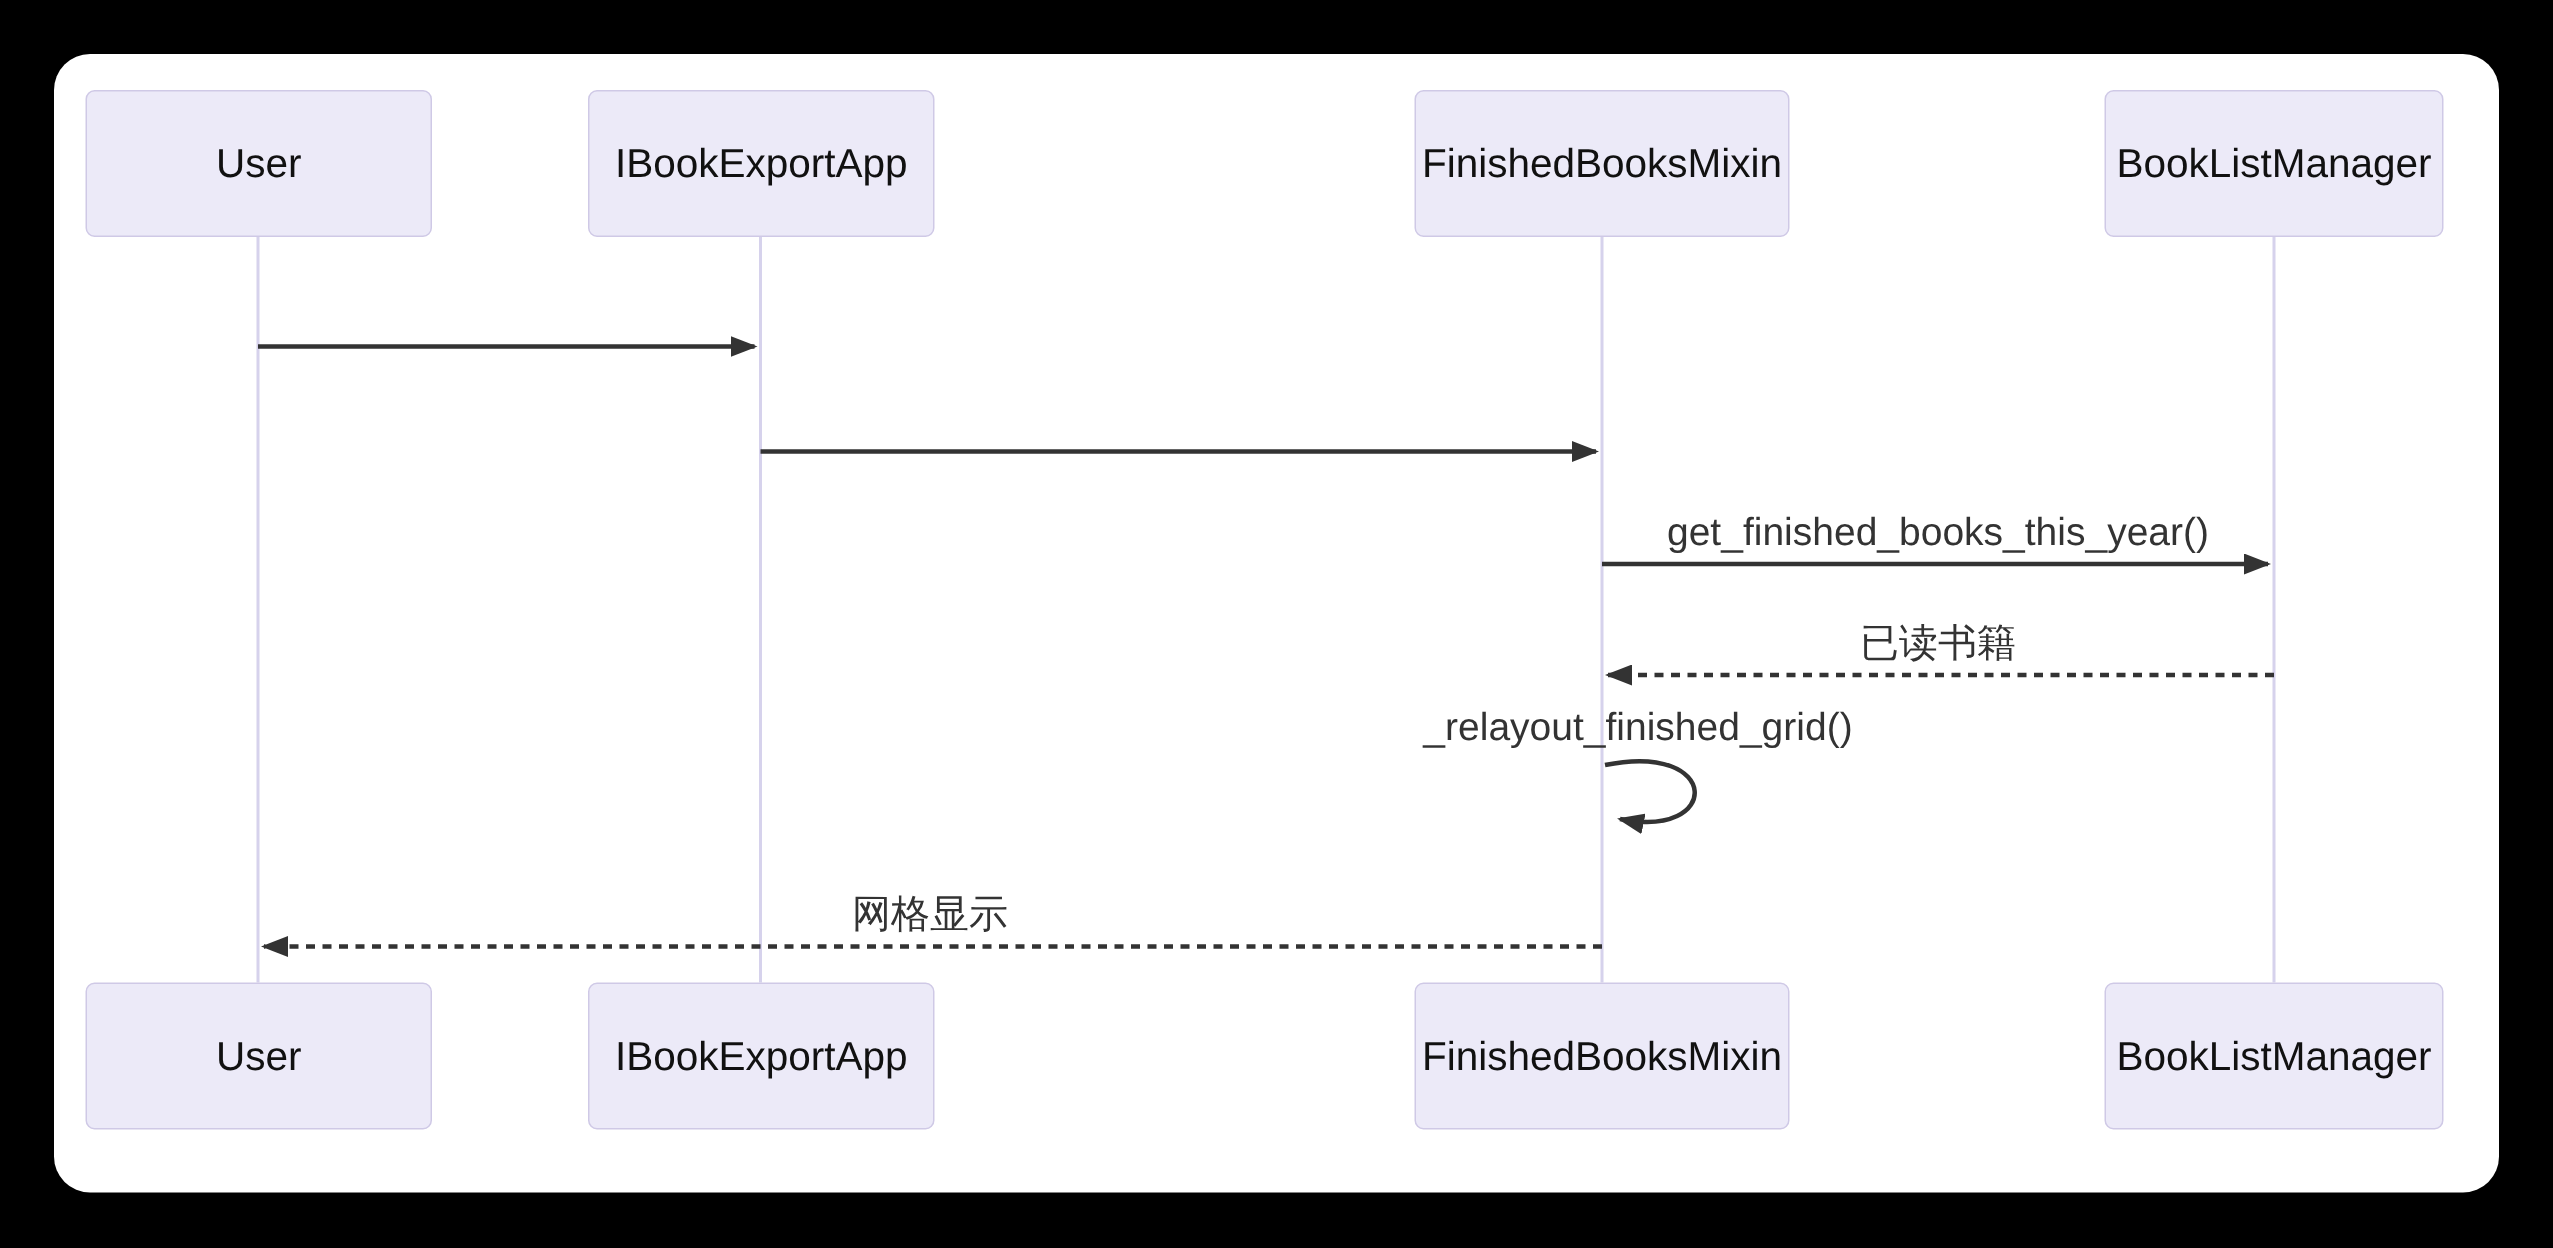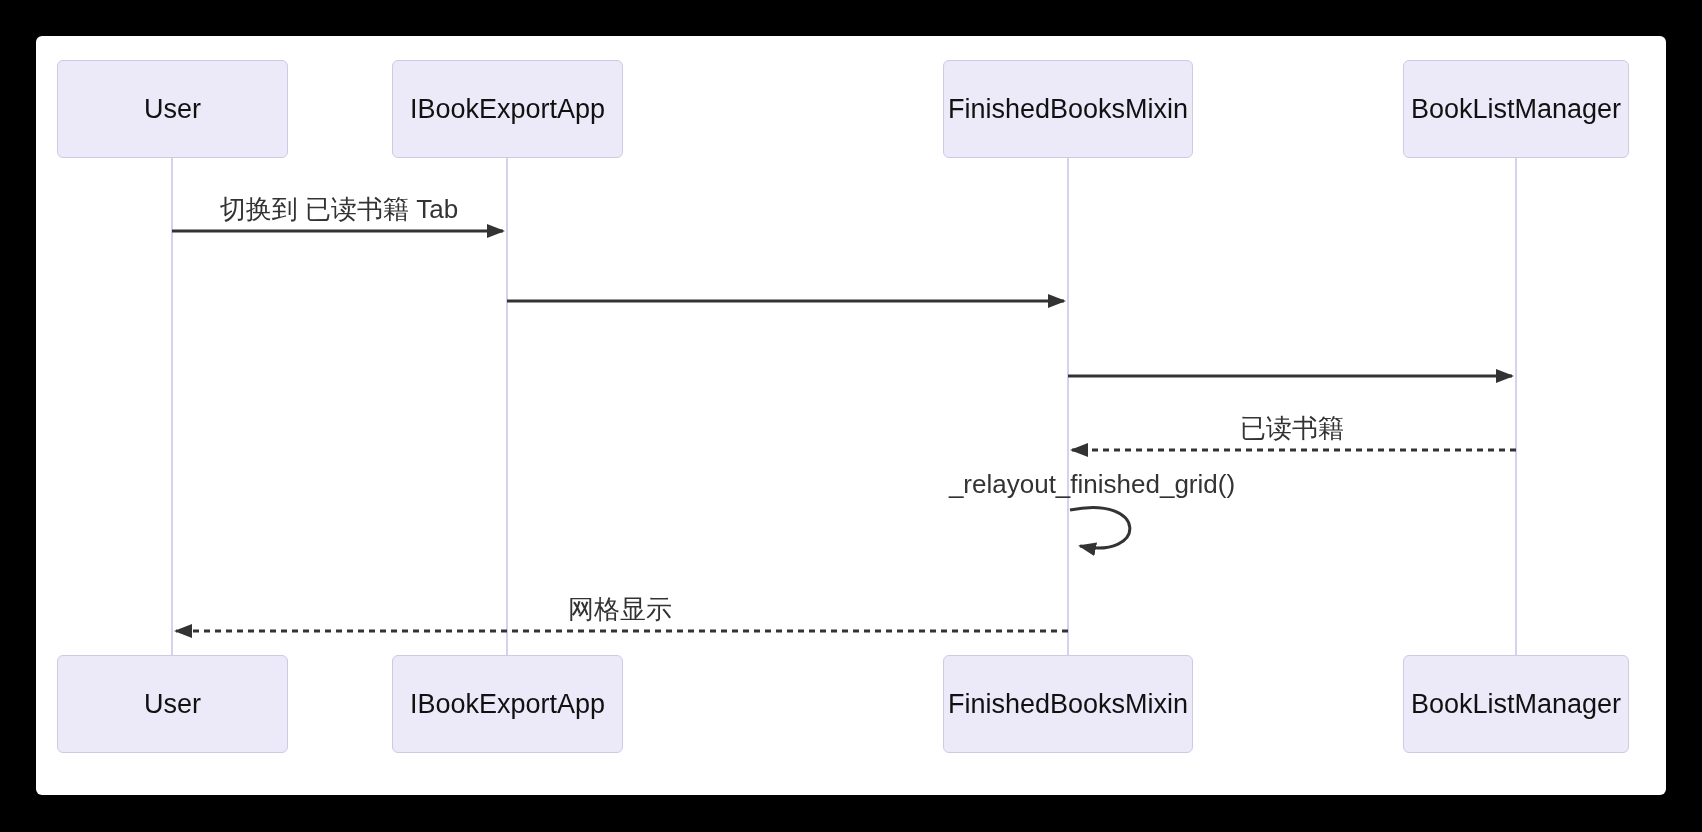--- a/index.html
+++ b/index.html
@@ -11,21 +11,21 @@
     overflow: hidden;
     font-family: "Liberation Sans", "DejaVu Sans", sans-serif;
   }
   .canvas {
     position: absolute;
     left: 36px;
     top: 36px;
     width: 1630px;
     height: 759px;
     background: var(--canvas, #fff);
-    border-radius: 6px;
+    border-radius: 24px;
   }
   .lines-layer {
     position: absolute;
     left: 0;
     top: 0;
     width: 1630px;
     height: 759px;
   }
   .actor {
     position: absolute;
@@ -83,18 +83,18 @@
   <div class="actor top a-user">User</div>
   <div class="actor top a-app">IBookExportApp</div>
   <div class="actor top a-mixin">FinishedBooksMixin</div>
   <div class="actor top a-mgr">BookListManager</div>
 
   <div class="actor bottom a-user">User</div>
   <div class="actor bottom a-app">IBookExportApp</div>
   <div class="actor bottom a-mixin">FinishedBooksMixin</div>
   <div class="actor bottom a-mgr">BookListManager</div>
 
-  <div class="msg-label" style="left:303px;  top:157px;">切换到 已读书籍 Tab</div>
+  <div class="msg-label" style="left:1256px; top:302px;">get_finished_books_this_year()</div>
   <div class="msg-label" style="left:1256px; top:376px;">已读书籍</div>
   <div class="msg-label" style="left:1056px; top:432px;">_relayout_finished_grid()</div>
   <div class="msg-label" style="left:584px;  top:557px;">网格显示</div>
 
 </div>
 
 </body></html>

